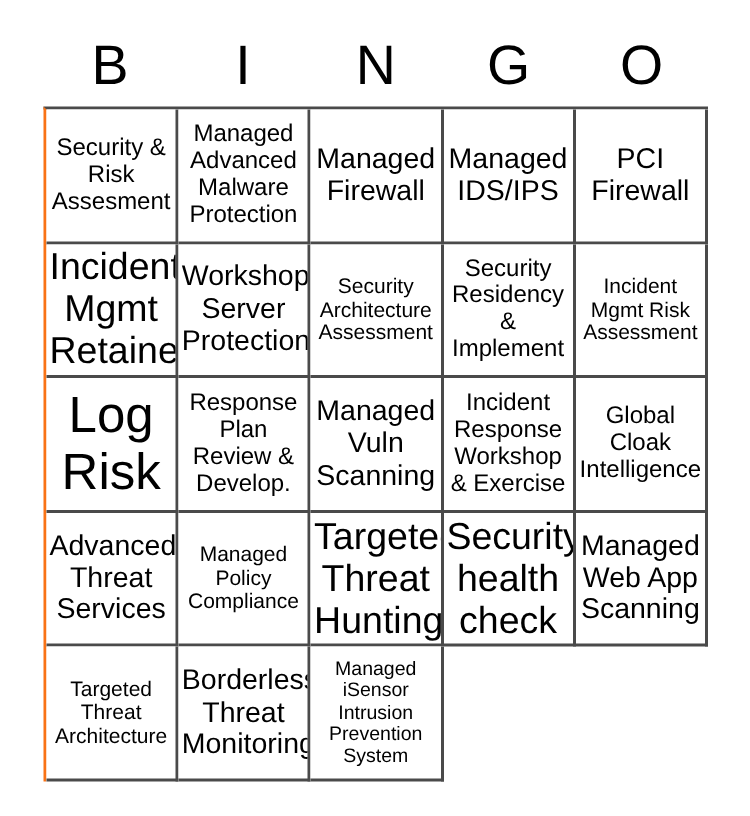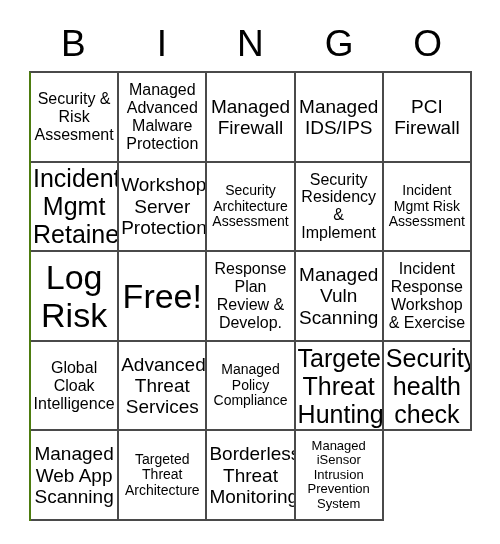--- a/index.html
+++ b/index.html
@@ -50,21 +50,21 @@
   #bingo-grid {
     position: absolute;
     left: 29px;
     top: 71px;
     width: 443px;
     height: 450px;
     display: grid;
     grid-template-columns: repeat(5, 1fr);
     grid-template-rows: repeat(5, 1fr);
     border-top: 2px solid #4a4a4a;
-    border-left: 2px solid #4d7c0f;
+    border-left: 2px solid #f97316;
     box-sizing: border-box;
     background: #ffffff;
   }
 
   .bingo-cell {
     border-right: 2px solid #4a4a4a;
     border-bottom: 2px solid #4a4a4a;
     box-sizing: border-box;
     display: flex;
     align-items: center;
@@ -155,23 +155,20 @@
       <div class="bingo-cell">
         <span class="cell-text fs-xs">Incident
 Mgmt Risk
 Assessment</span>
       </div>
       <div class="bingo-cell">
         <span class="cell-text fs-xl">Log
 Risk</span>
       </div>
       <div class="bingo-cell">
-        <span class="cell-text fs-xl">Free!</span>
-      </div>
-      <div class="bingo-cell">
         <span class="cell-text fs-sm">Response
 Plan
 Review &amp;
 Develop.</span>
       </div>
       <div class="bingo-cell">
         <span class="cell-text fs-md">Managed
 Vuln
 Scanning</span>
       </div>

